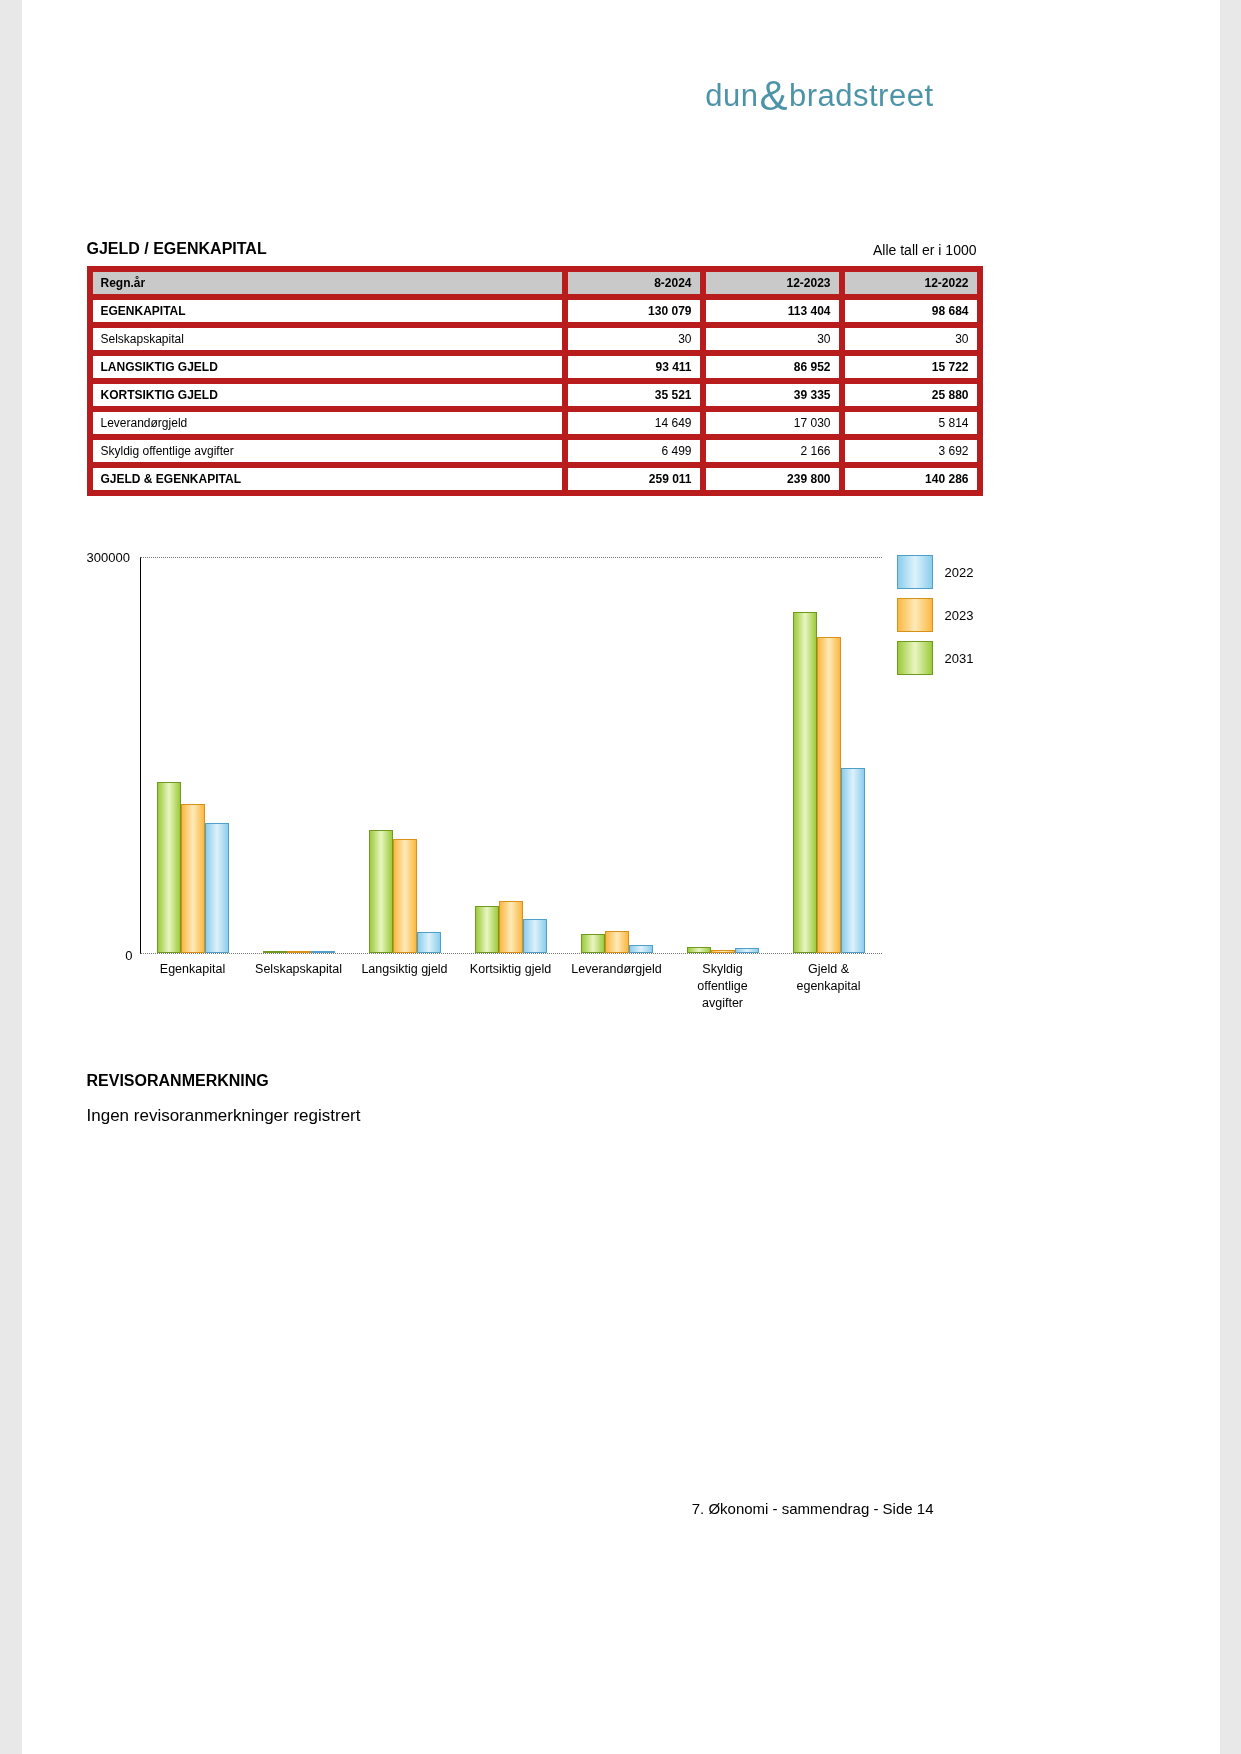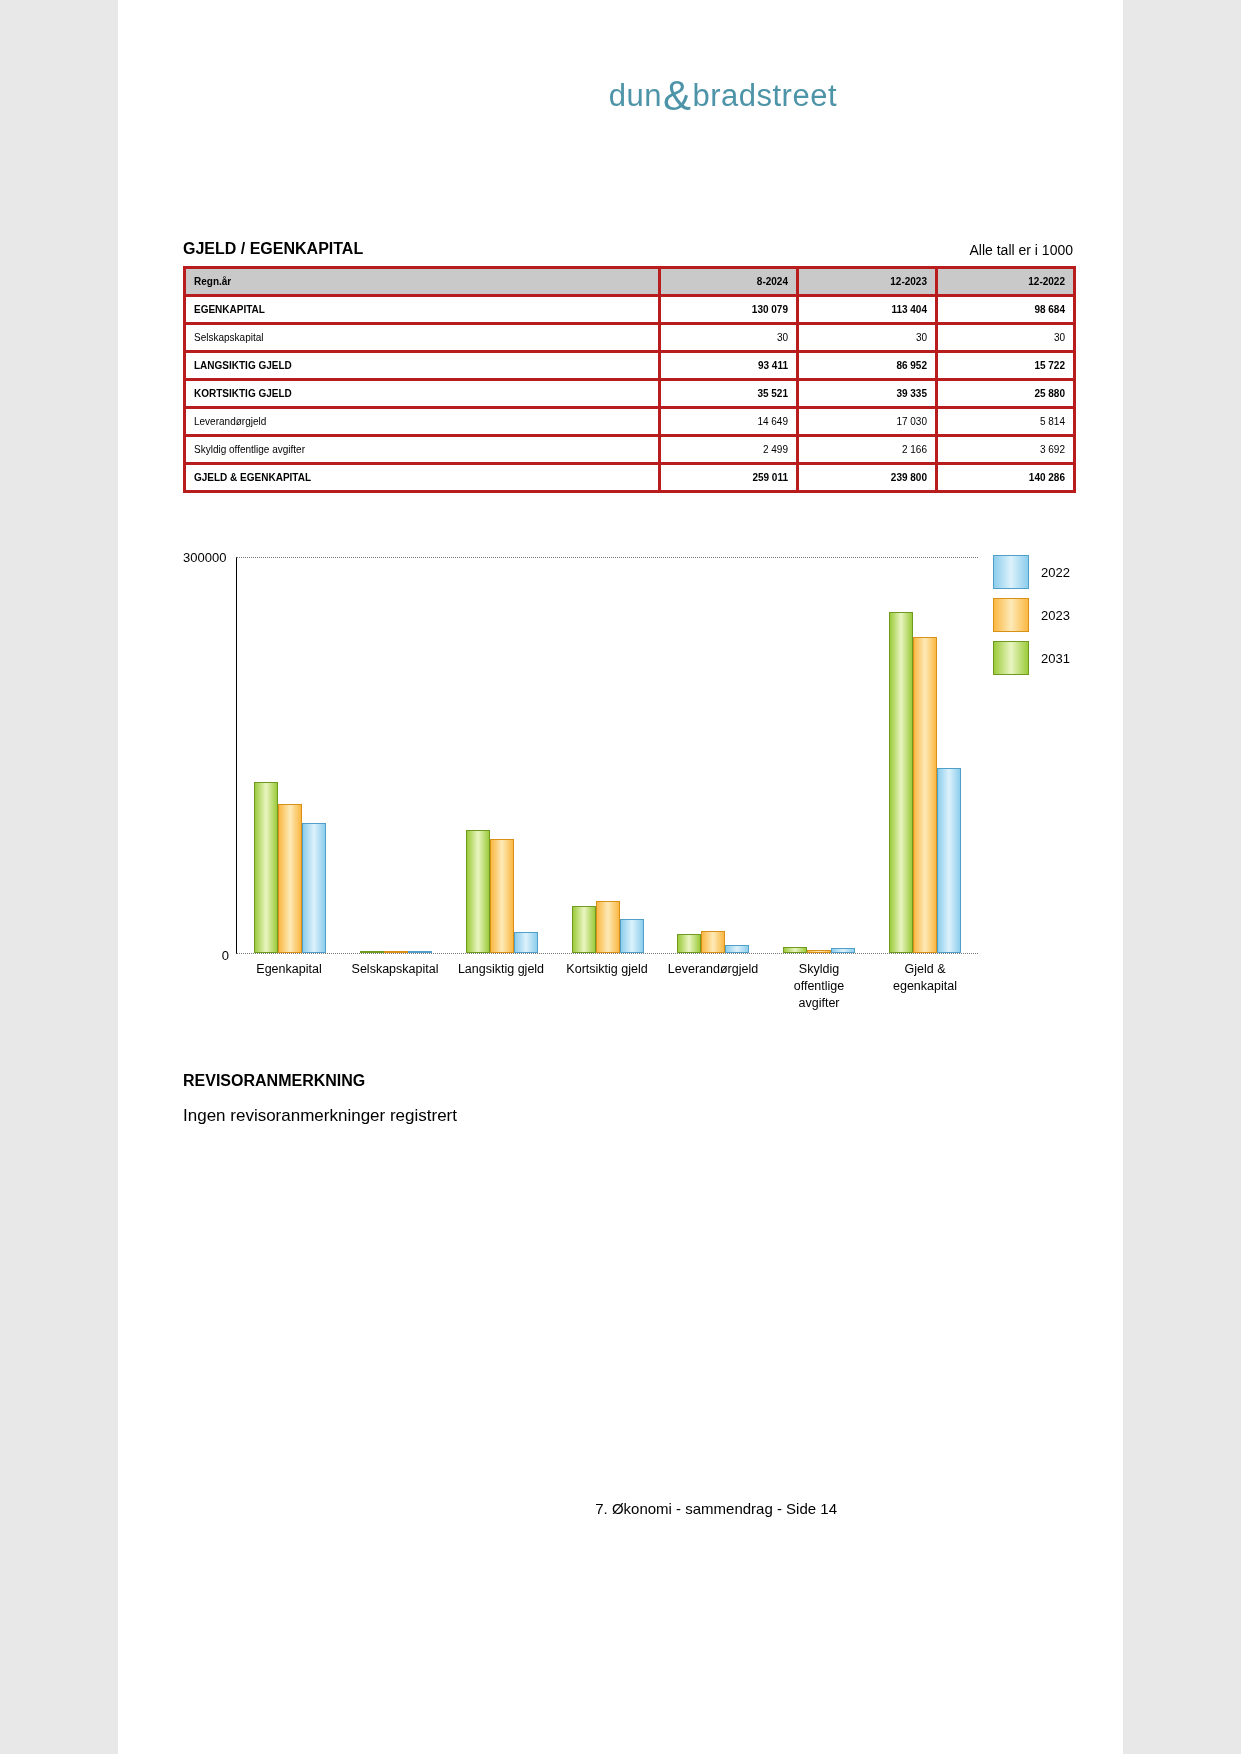--- a/index.html
+++ b/index.html
@@ -1,19 +1,19 @@
 <!DOCTYPE html>
 <html><head>
 <meta charset="utf-8">
 <style>
   * { margin: 0; padding: 0; box-sizing: border-box; }
   html, body { background: #e8e8e8; }
   .page {
     position: relative;
-    width: 1005px;
+    width: 1198px;
     height: 1754px;
     margin: 0 auto;
     background: #ffffff;
     font-family: "Liberation Sans", sans-serif;
     color: #000;
     overflow: hidden;
   }
 
   
   .logo {
@@ -48,22 +48,22 @@
   .section-title { font-weight: bold; font-size: 16px; }
   .section-note  { font-size: 14px; }
 
   table.fin {
     width: 100%;
     border-collapse: collapse;
     border: 2px solid #000;
     table-layout: fixed;
   }
   table.fin th, table.fin td {
-    border: 3px solid #b91c1c;
-    font-size: 10px;
+    border: 6px solid #b91c1c;
+    font-size: 12px;
     padding: 4px 8px;
     height: 28px;
     overflow: hidden;
     white-space: nowrap;
   }
   table.fin th {
     background: #c9c9c9;
     font-weight: bold;
     text-align: right;
   }
@@ -210,21 +210,21 @@
         <td class="num">25 880</td>
       </tr>
       <tr>
         <td>Leverandørgjeld</td>
         <td class="num">14 649</td>
         <td class="num">17 030</td>
         <td class="num">5 814</td>
       </tr>
       <tr>
         <td>Skyldig offentlige avgifter</td>
-        <td class="num">2 499</td>
+        <td class="num">6 499</td>
         <td class="num">2 166</td>
         <td class="num">3 692</td>
       </tr>
       <tr class="bold-row">
         <td>GJELD &amp; EGENKAPITAL</td>
         <td class="num">259 011</td>
         <td class="num">239 800</td>
         <td class="num">140 286</td>
       </tr>
     </tbody>

